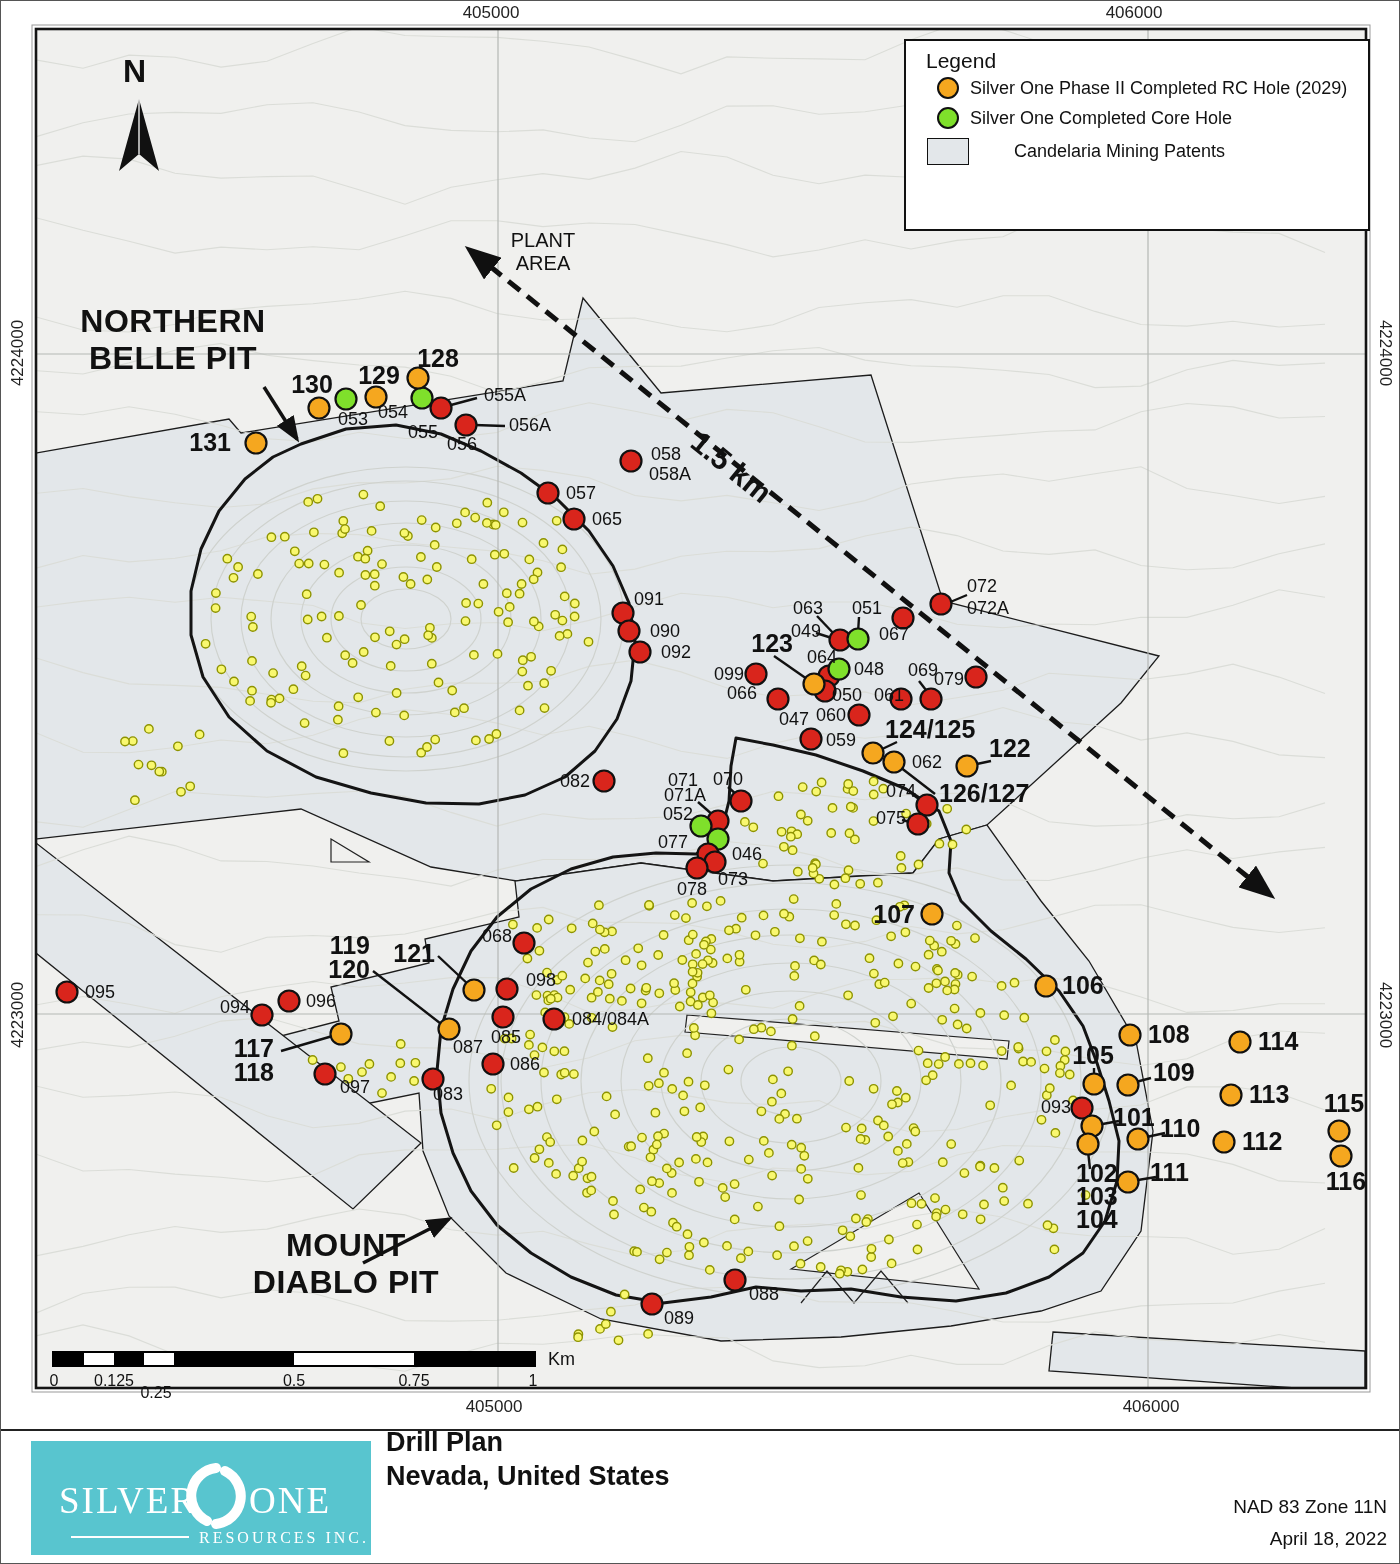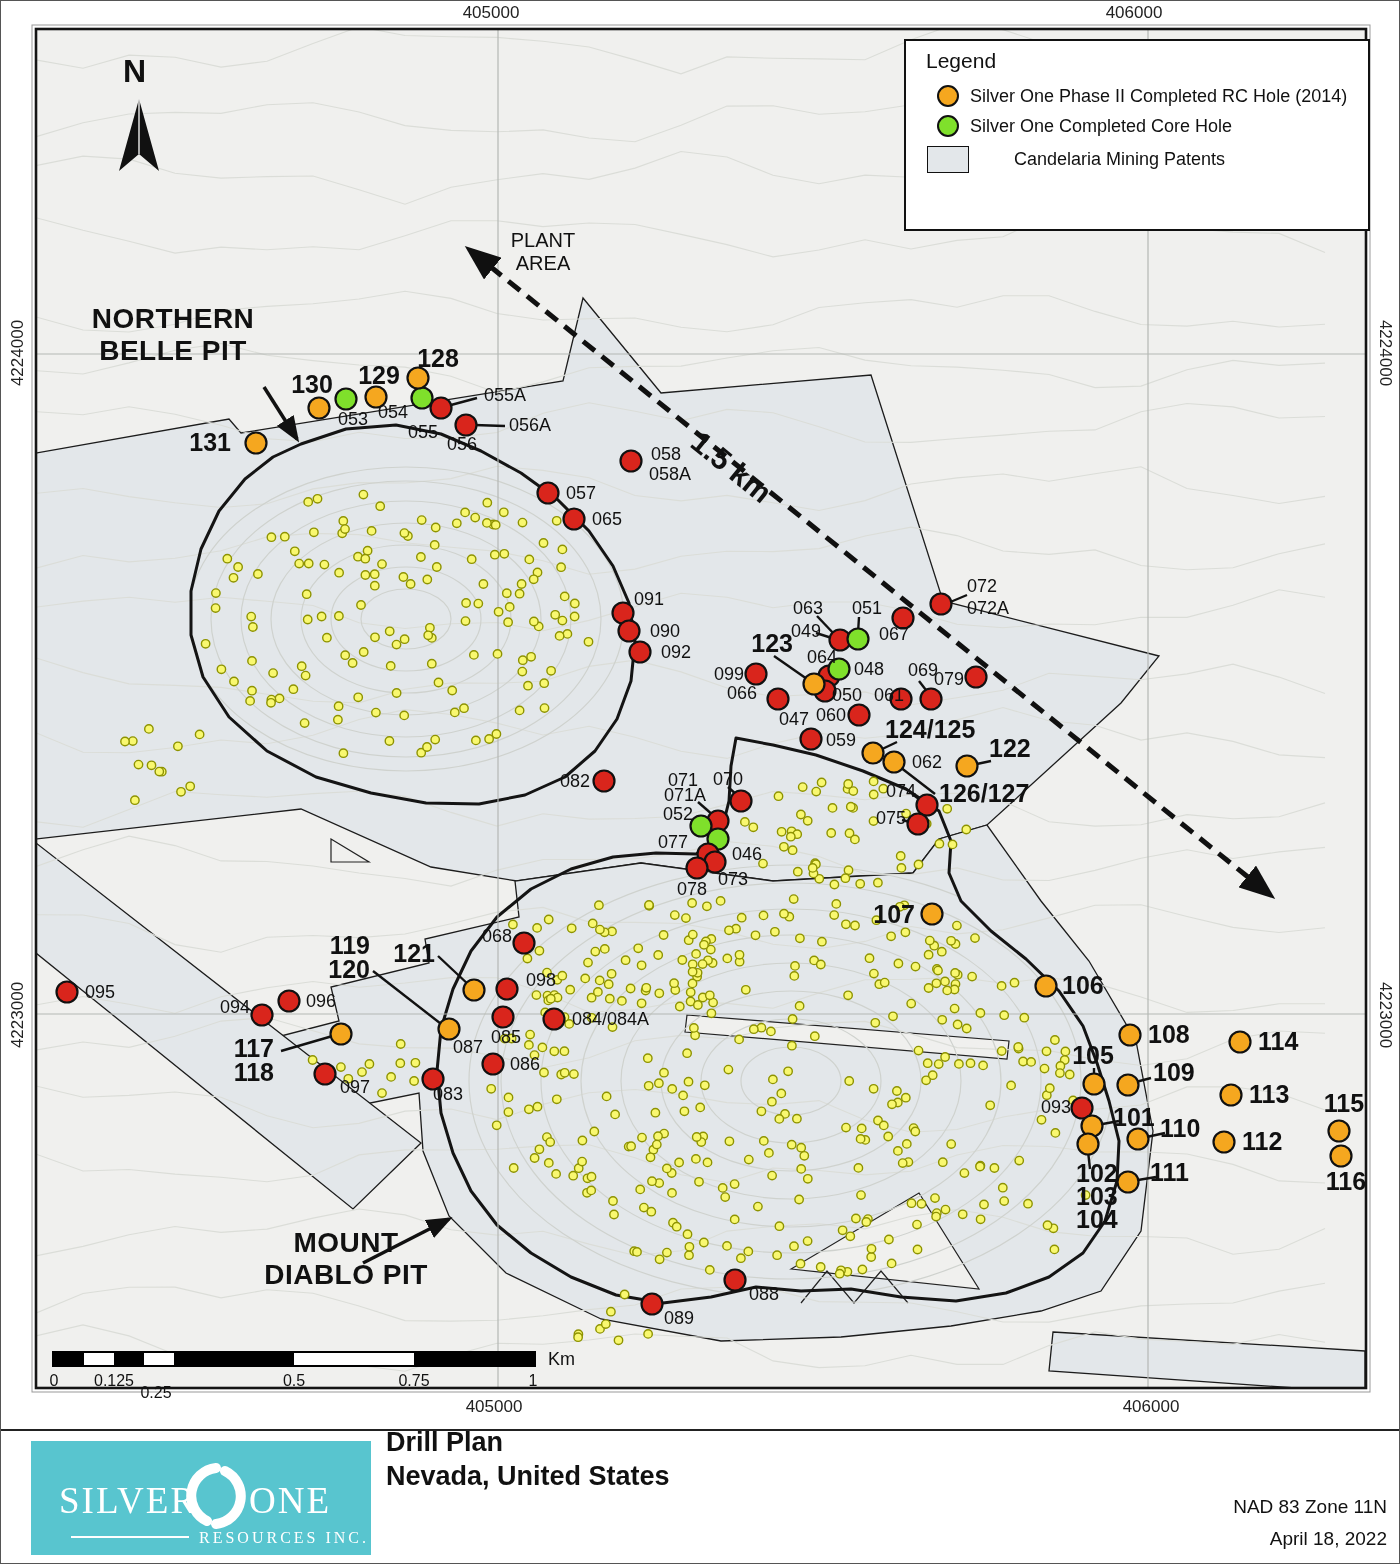--- a/index.html
+++ b/index.html
@@ -3,28 +3,28 @@
 <meta charset="utf-8">
 <style>
   html,body{margin:0;padding:0;background:#fff;}
   body{font-family:"Liberation Sans",sans-serif;color:#111;}
   .page{position:relative;width:1400px;height:1564px;background:#fff;border:1px solid #555;box-sizing:border-box;overflow:hidden;}
   #map-svg{position:absolute;left:0;top:0;}
   .coord{position:absolute;font-size:17px;color:#222;white-space:nowrap;transform:translate(-50%,0);}
   .coord.rot-l{transform:translate(-50%,-50%) rotate(-90deg);}
   .coord.rot-r{transform:translate(-50%,-50%) rotate(90deg);}
   .annot{position:absolute;text-align:center;font-weight:bold;color:#111;line-height:1.15;white-space:nowrap;}
-  .annot.big{font-size:28px;letter-spacing:.5px;}
+  .annot.big{font-size:32px;letter-spacing:.5px;}
   .annot.plain{font-weight:normal;font-size:20px;}
   .dist{position:absolute;font-size:30px;font-weight:bold;transform:rotate(39deg);transform-origin:left center;white-space:nowrap;}
   .north{position:absolute;left:122px;top:52px;font-size:32px;font-weight:bold;}
   .north-arrow{position:absolute;left:110px;top:94px;}
   
   .legend{position:absolute;left:903px;top:38px;width:466px;height:192px;background:#fff;border:2.5px solid #111;box-sizing:border-box;padding:8px 0 0 20px;}
-  .legend-title{font-size:21px;margin-bottom:8px;}
+  .legend-title{font-size:21px;}
   .legend-row{display:flex;align-items:center;height:30px;}
   .legend-sym{width:44px;display:flex;justify-content:center;align-items:center;flex:0 0 44px;}
   .legend-label{font-size:18px;}
   .sym-c{width:18px;height:18px;border-radius:50%;border:2px solid #111;box-sizing:content-box;}
   .sym-h{width:9px;height:9px;border-radius:50%;border:2px solid #8e9300;}
   .sym-p{width:40px;height:25px;border:1.6px solid #111;}
   
   .scalebar{position:absolute;left:51px;top:1350px;width:560px;}
   .sb-bar{position:relative;width:480px;height:12px;border:2px solid #000;background:#fff;}
   .sb-seg{position:absolute;top:0;height:12px;background:#000;}
@@ -921,21 +921,21 @@
     <div>AREA</div>
   </div>
   <div class="dist" style="left:694px;top:420px;">1.5 km</div>
 
   <div class="legend">
     <div class="legend-title">Legend</div>
     <div class="legend-row">
       <div class="legend-sym">
           <div class="sym-c" style="background:#f5a71f;"></div>
         </div>
-      <div class="legend-label">Silver One Phase II Completed RC Hole (2014)</div>
+      <div class="legend-label">Silver One Phase II Completed RC Hole (2029)</div>
     </div>
     <div class="legend-row">
       <div class="legend-sym">
           <div class="sym-c" style="background:#7fe02b;"></div>
         </div>
       <div class="legend-label">Silver One Completed Core Hole</div>
     </div>
     <div class="legend-row" style="height:36px;gap:44px;">
       <div class="legend-sym">
           <div class="sym-p" style="background:#e3e7ea;"></div>

